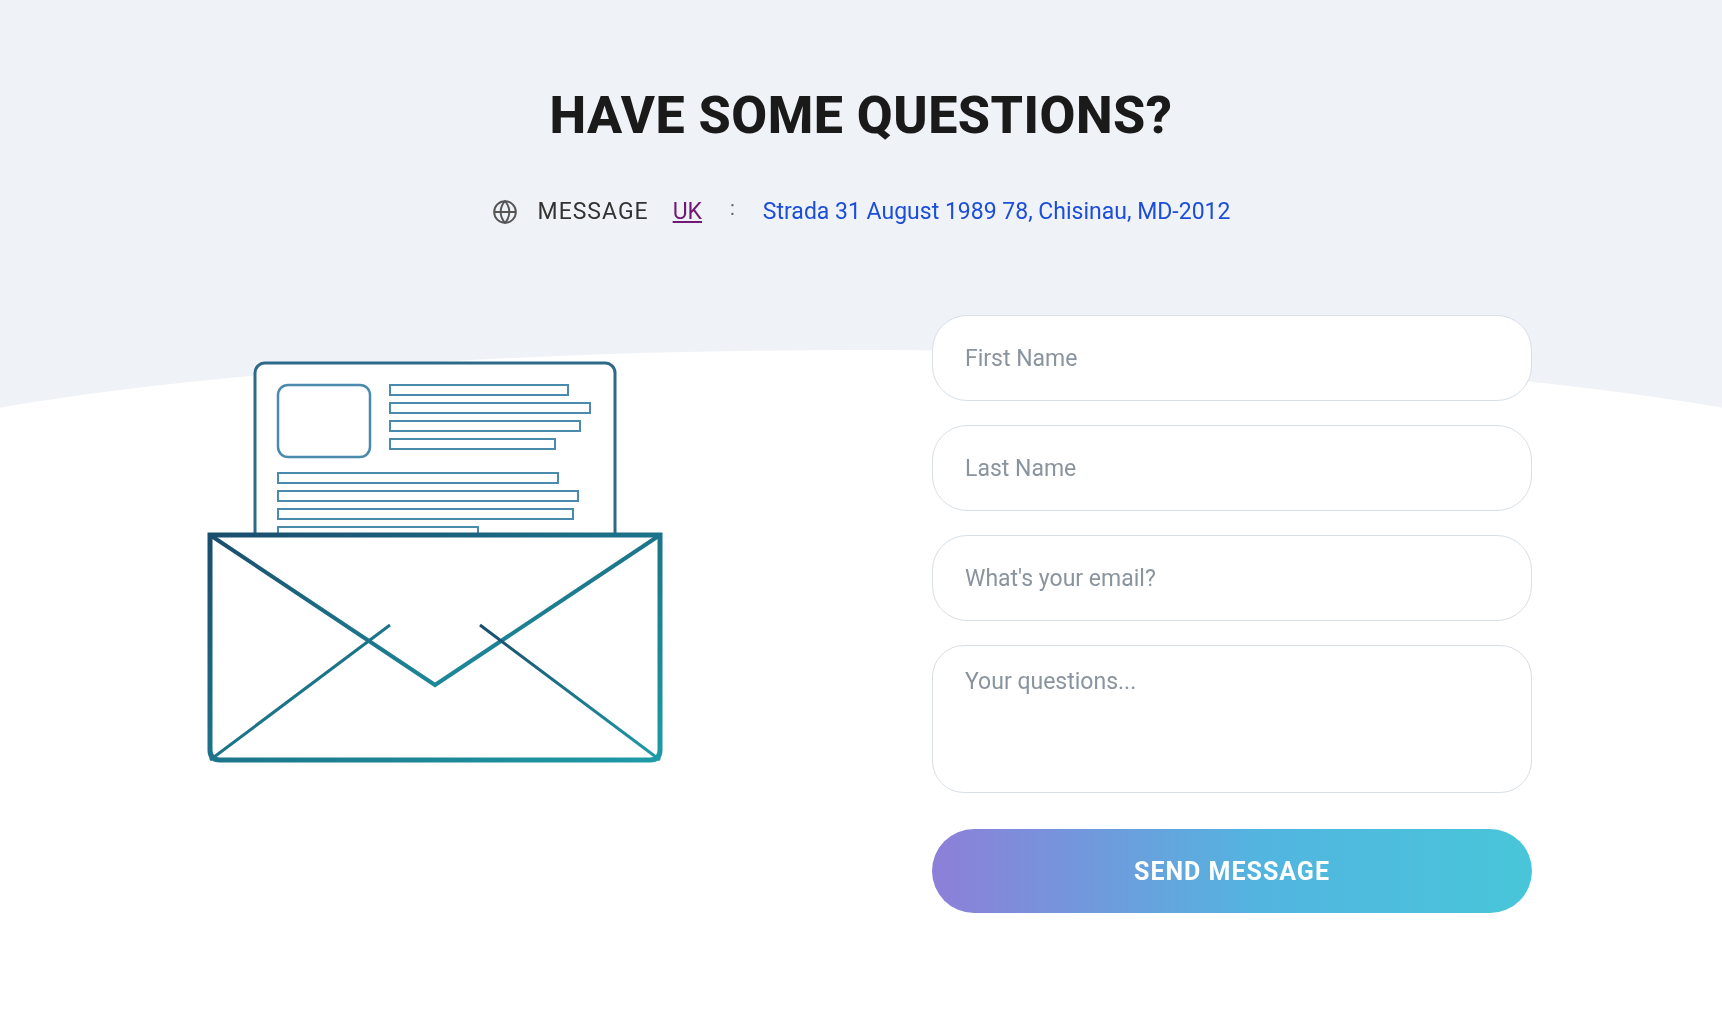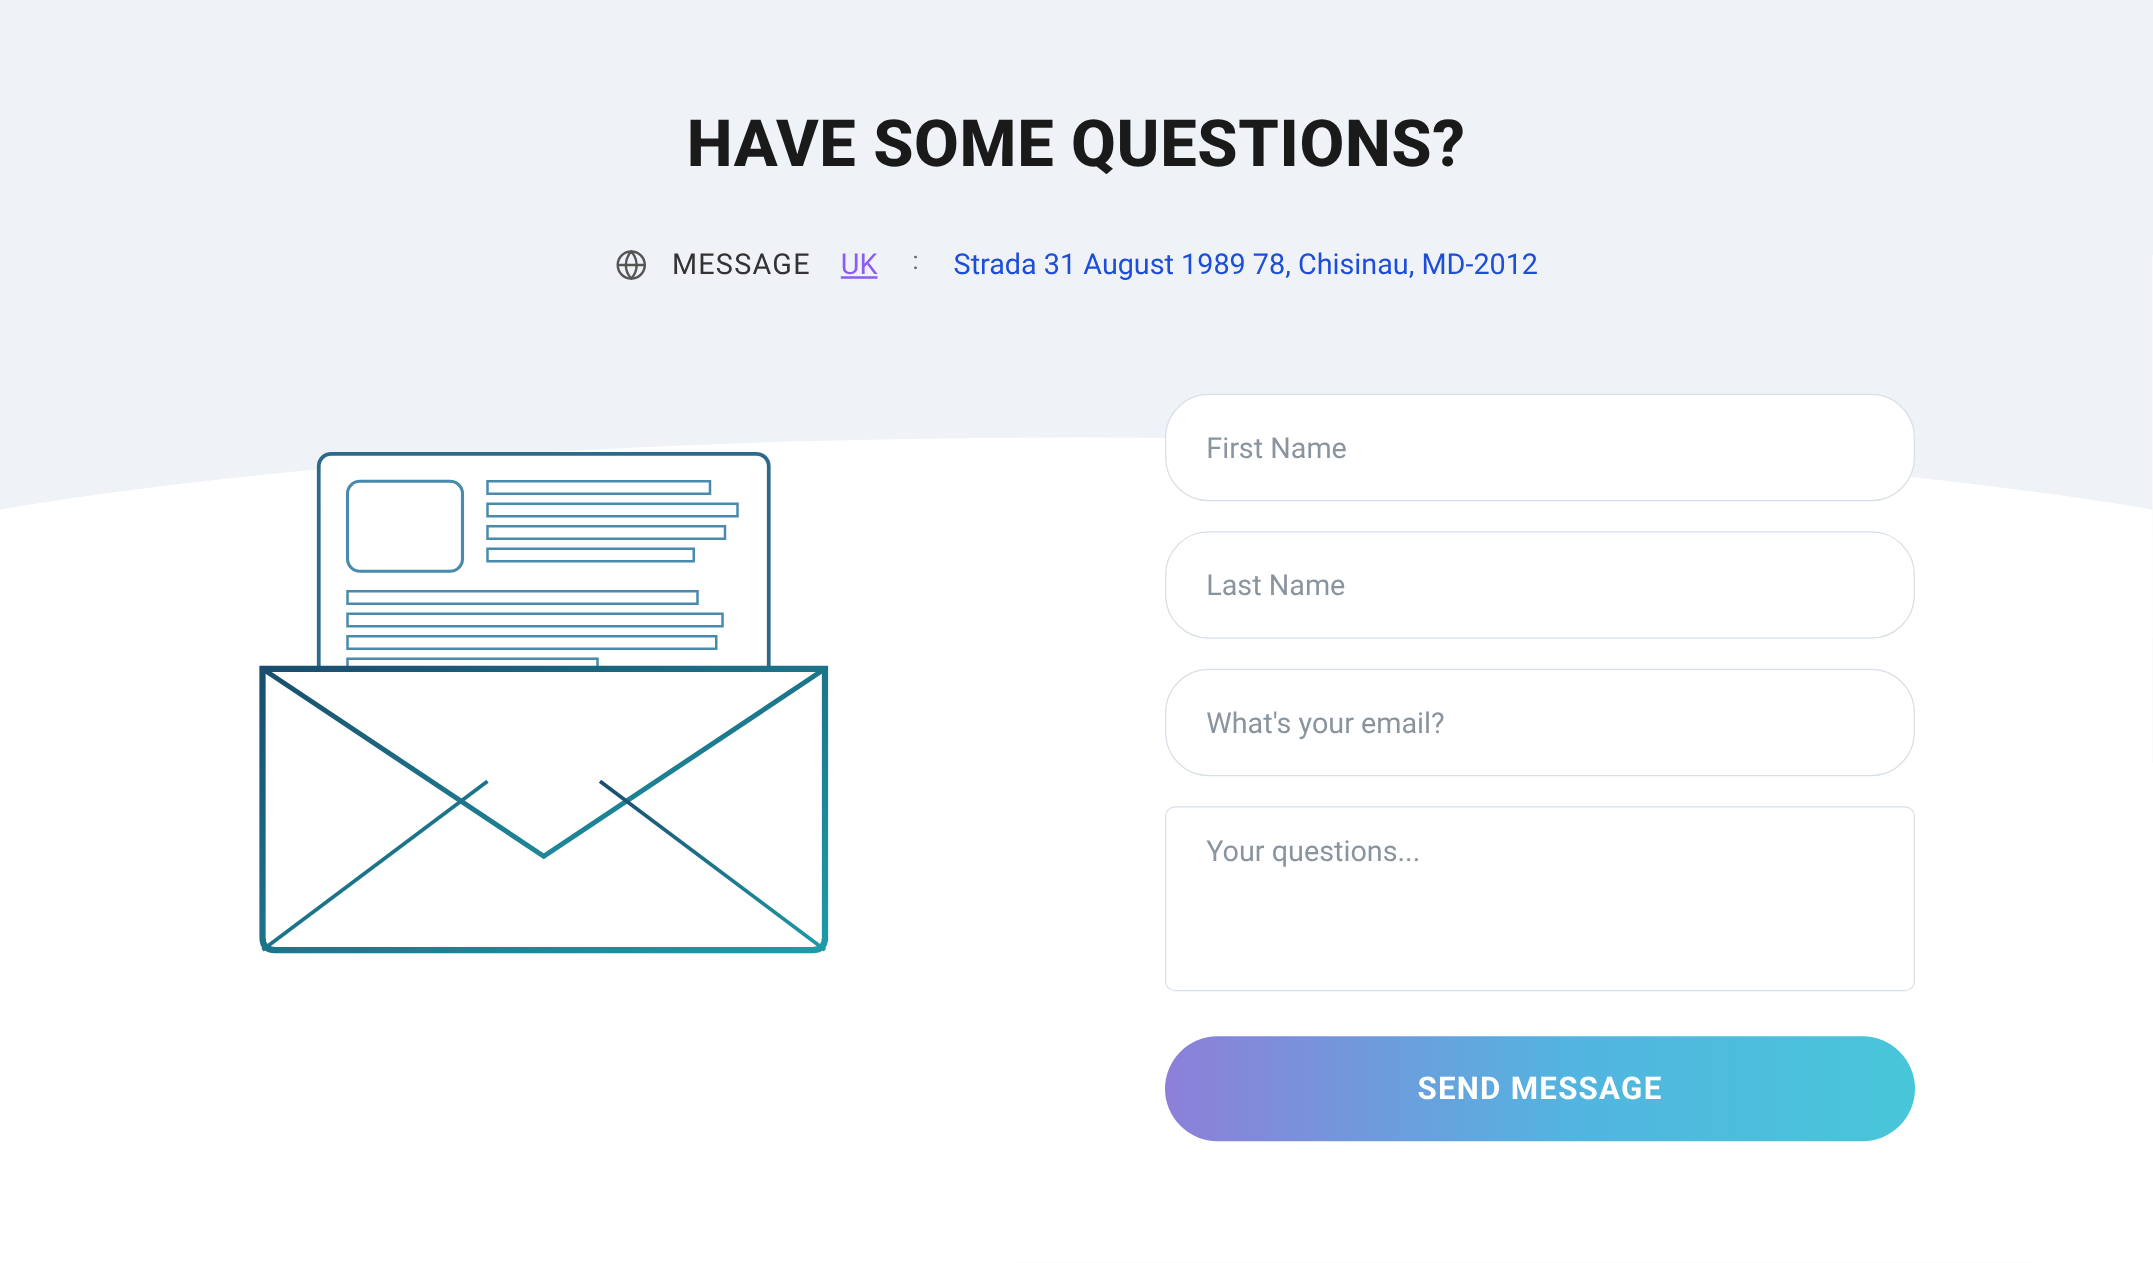--- a/index.html
+++ b/index.html
@@ -74,21 +74,21 @@
       margin-right: -4px;
     }
     
     .location-active {
       color: #333;
       font-weight: 400;
       letter-spacing: 1px;
     }
     
     .location-link {
-      color: #8b5cf6;
+      color: #701a75;
       text-decoration: underline;
       cursor: pointer;
       font-weight: 400;
     }
     
     .separator {
       color: #666;
       margin: 0 4px;
       font-size: 20px;
       position: relative;
@@ -137,21 +137,21 @@
     }
     
     .form-input::placeholder {
       color: #8a949e;
     }
     
     .form-textarea {
       width: 100%;
       height: 148px;
       border: 1px solid #d8dfe6;
-      border-radius: 8px;
+      border-radius: 32px;
       background: #ffffff;
       padding: 22px 32px;
       font-size: 23px;
       color: #333;
       font-family: inherit;
       margin-bottom: 32px;
       outline: none;
       resize: none;
     }
     

